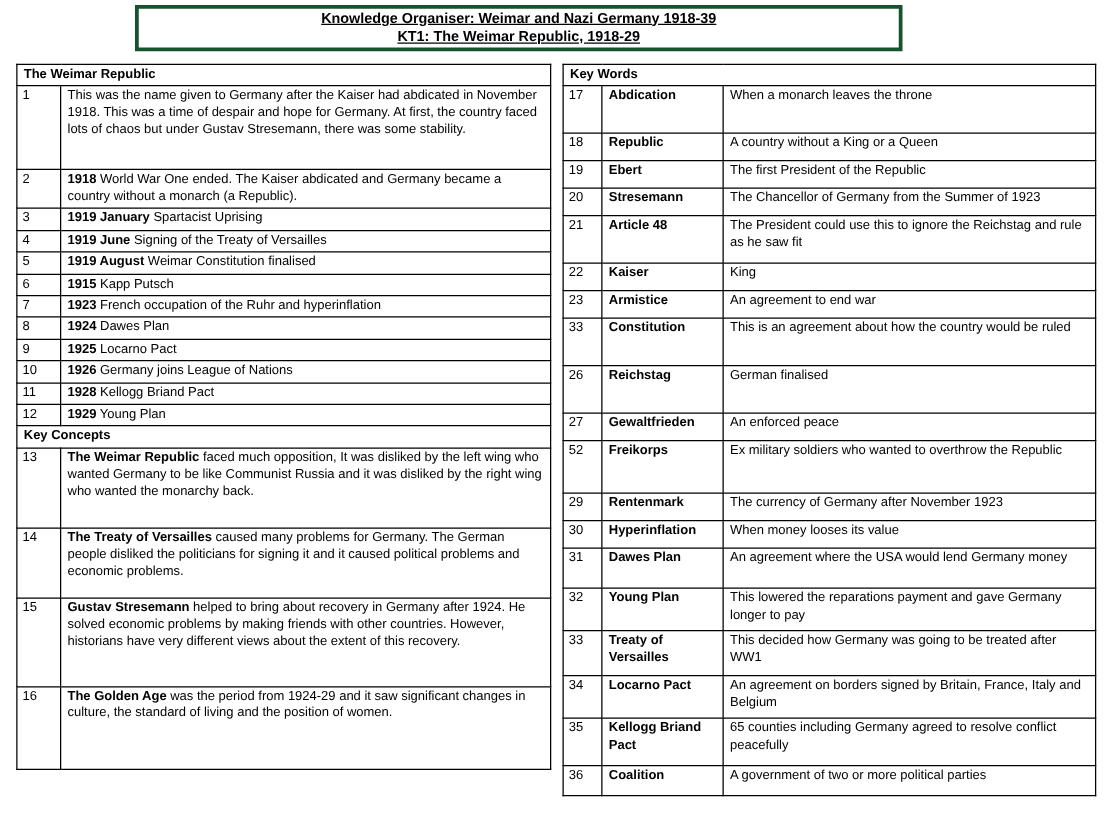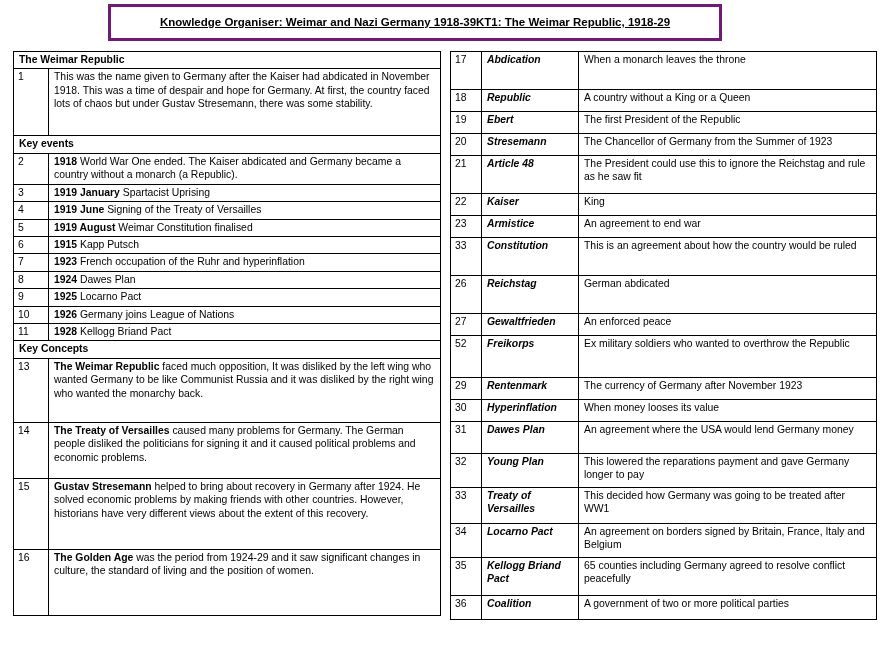--- a/index.html
+++ b/index.html
@@ -16,24 +16,24 @@
     overflow: hidden;
   }
 
   
   #title-box {
     position: absolute;
     left: 108px;
     top: 4px;
     width: 614px;
     height: 37px;
-    border: 3px solid #701a75;
+    border: 3px solid #14532d;
     box-sizing: border-box;
     display: flex;
-    flex-direction: row;
+    flex-direction: column;
     align-items: center;
     justify-content: center;
     background: #ffffff;
   }
   #title-box .tline {
     font-size: 11.5px;
     font-weight: bold;
     text-decoration: underline;
     line-height: 15px;
     white-space: nowrap;
@@ -57,21 +57,20 @@
     padding-left: 4px;
     padding-right: 2px;
   }
   .sec-head td {
     font-weight: bold;
     padding-top: 1px;
     padding-bottom: 2px;
   }
   .term {
     font-weight: bold;
-    font-style: italic;
   }
   b { font-weight: bold; }
 
   
   #left-table {
     left: 13px;
     top: 51px;
     width: 427px;
     padding-left: 42px;
   }
@@ -102,23 +101,20 @@
       <col class="c-txt">
     </colgroup>
   <tbody id="left-body">
       <tr class="sec-head">
         <td colspan="2">The Weimar Republic</td>
       </tr>
       <tr>
         <td class="num">1</td>
         <td style="height:63px">This was the name given to Germany after the Kaiser had abdicated in November 1918. This was a time of despair and hope for Germany. At first, the country faced lots of chaos but under Gustav Stresemann, there was some stability.</td>
       </tr>
-      <tr class="sec-head">
-        <td colspan="2">Key events</td>
-      </tr>
       <tr>
         <td class="num">2</td>
         <td style="height:27px"><b>1918</b> World War One ended. The Kaiser abdicated and Germany became a country without a monarch (a Republic).</td>
       </tr>
       <tr>
         <td class="num">3</td>
         <td><b>1919 January</b> Spartacist Uprising</td>
       </tr>
       <tr>
         <td class="num">4</td>
@@ -144,20 +140,24 @@
         <td class="num">9</td>
         <td><b>1925</b> Locarno Pact</td>
       </tr>
       <tr>
         <td class="num">10</td>
         <td><b>1926</b> Germany joins League of Nations</td>
       </tr>
       <tr>
         <td class="num">11</td>
         <td><b>1928</b> Kellogg Briand Pact</td>
+      </tr>
+      <tr>
+        <td class="num">12</td>
+        <td><b>1929</b> Young Plan</td>
       </tr>
       <tr class="sec-head">
         <td colspan="2">Key Concepts</td>
       </tr>
       <tr>
         <td class="num">13</td>
         <td style="height:60px"><b>The Weimar Republic</b> faced much opposition, It was disliked by the left wing who wanted Germany to be like Communist Russia and it was disliked by the right wing who wanted the monarchy back.</td>
       </tr>
       <tr>
         <td class="num">14</td>
@@ -174,20 +174,23 @@
     </tbody>
 </table>
 
 <table class="ko-table" id="right-table">
   <colgroup>
       <col class="c-num">
       <col class="c-term">
       <col class="c-def">
     </colgroup>
   <tbody id="right-body">
+      <tr class="sec-head">
+        <td colspan="3">Key Words</td>
+      </tr>
       <tr>
         <td class="num">17</td>
         <td class="term" style="height:34px">Abdication</td>
         <td>When a monarch leaves the throne</td>
       </tr>
       <tr>
         <td class="num">18</td>
         <td class="term" style="height:18px">Republic</td>
         <td>A country without a King or a Queen</td>
       </tr>
@@ -217,21 +220,21 @@
         <td>An agreement to end war</td>
       </tr>
       <tr>
         <td class="num">33</td>
         <td class="term" style="height:34px">Constitution</td>
         <td>This is an agreement about how the country would be ruled</td>
       </tr>
       <tr>
         <td class="num">26</td>
         <td class="term" style="height:34px">Reichstag</td>
-        <td>German abdicated</td>
+        <td>German finalised</td>
       </tr>
       <tr>
         <td class="num">27</td>
         <td class="term" style="height:18px">Gewaltfrieden</td>
         <td>An enforced peace</td>
       </tr>
       <tr>
         <td class="num">52</td>
         <td class="term" style="height:38px">Freikorps</td>
         <td>Ex military soldiers who wanted to overthrow the Republic</td>

